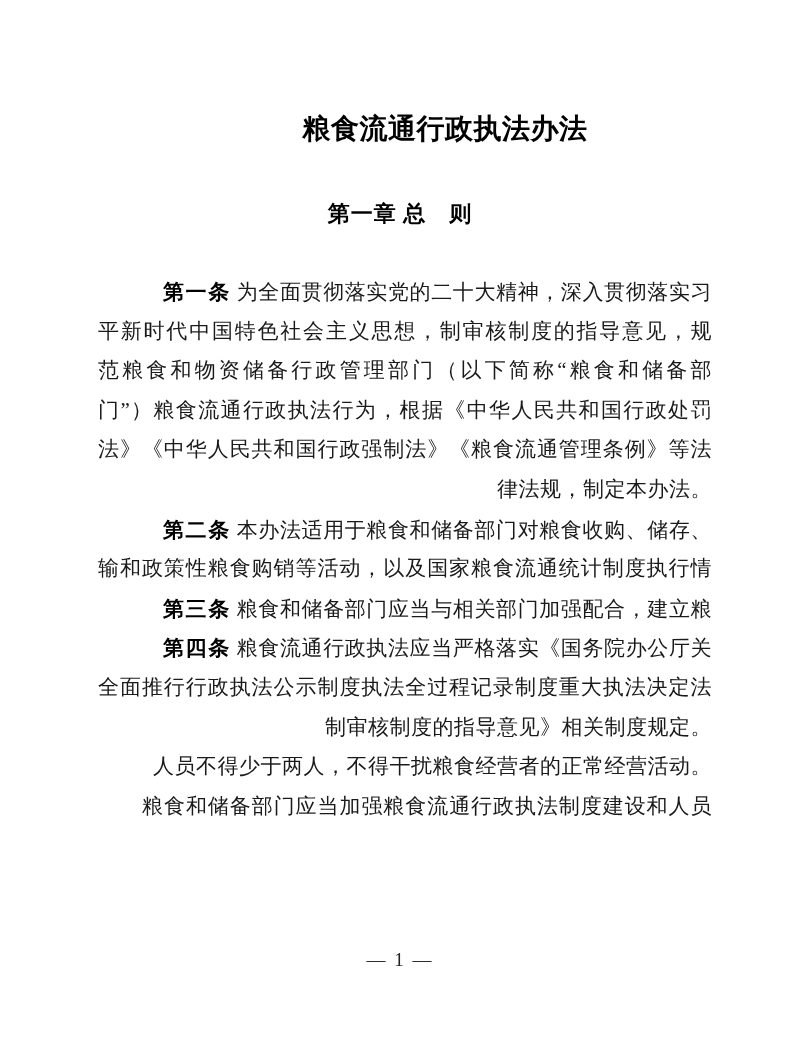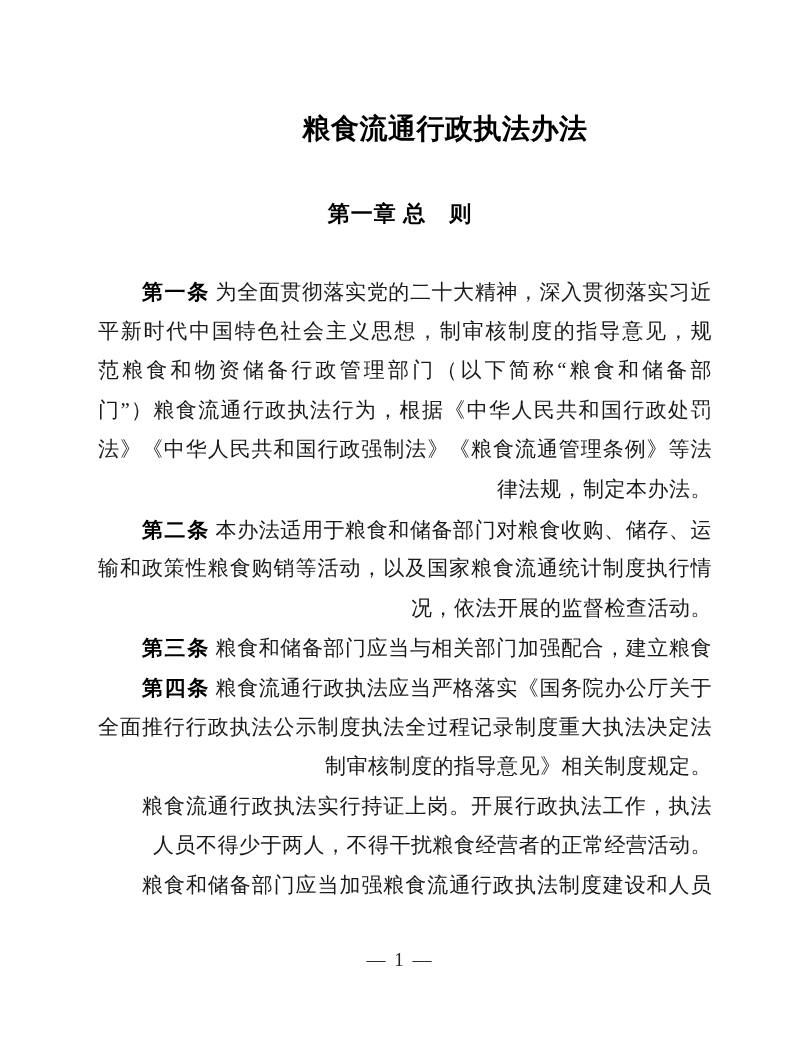--- a/index.html
+++ b/index.html
@@ -61,20 +61,21 @@
     text-align-last: justify;
   }
   .line.indent {
     text-indent: 44px;
   }
   .lead {
     font-family: "Liberation Sans", "DejaVu Sans", sans-serif;
     font-weight: 700;
     color: #000000;
     letter-spacing: 1.5px;
+    margin-left: 21px;
   }
   .page-number {
     position: absolute;
     top: 946px;
     left: 0;
     width: 800px;
     text-align: center;
     font-size: 19px;
     line-height: 28px;
     color: #222222;
@@ -91,24 +92,22 @@
 
   <div class="doc-body">
       <div class="line j indent"><b class="lead">第一条</b> 为全面贯彻落实党的二十大精神，深入贯彻落实习近</div>
       <div class="line j">平新时代中国特色社会主义思想，制审核制度的指导意见，规</div>
       <div class="line j">范粮食和物资储备行政管理部门（以下简称“粮食和储备部</div>
       <div class="line j">门”）粮食流通行政执法行为，根据《中华人民共和国行政处罚</div>
       <div class="line j">法》《中华人民共和国行政强制法》《粮食流通管理条例》等法</div>
       <div class="line">律法规，制定本办法。</div>
       <div class="line j indent"><b class="lead">第二条</b> 本办法适用于粮食和储备部门对粮食收购、储存、运</div>
       <div class="line j">输和政策性粮食购销等活动，以及国家粮食流通统计制度执行情</div>
-      <div class="line">况，依法开展的监督检查活动。</div>
       <div class="line j indent"><b class="lead">第三条</b> 粮食和储备部门应当与相关部门加强配合，建立粮食</div>
       <div class="line j indent"><b class="lead">第四条</b> 粮食流通行政执法应当严格落实《国务院办公厅关于</div>
       <div class="line j">全面推行行政执法公示制度执法全过程记录制度重大执法决定法</div>
       <div class="line">制审核制度的指导意见》相关制度规定。</div>
-      <div class="line j indent">粮食流通行政执法实行持证上岗。开展行政执法工作，执法</div>
       <div class="line">人员不得少于两人，不得干扰粮食经营者的正常经营活动。</div>
       <div class="line j indent">粮食和储备部门应当加强粮食流通行政执法制度建设和人员</div>
     </div>
 
   <div class="page-number">— 1 —</div>
 </div>
 
 </body></html>

